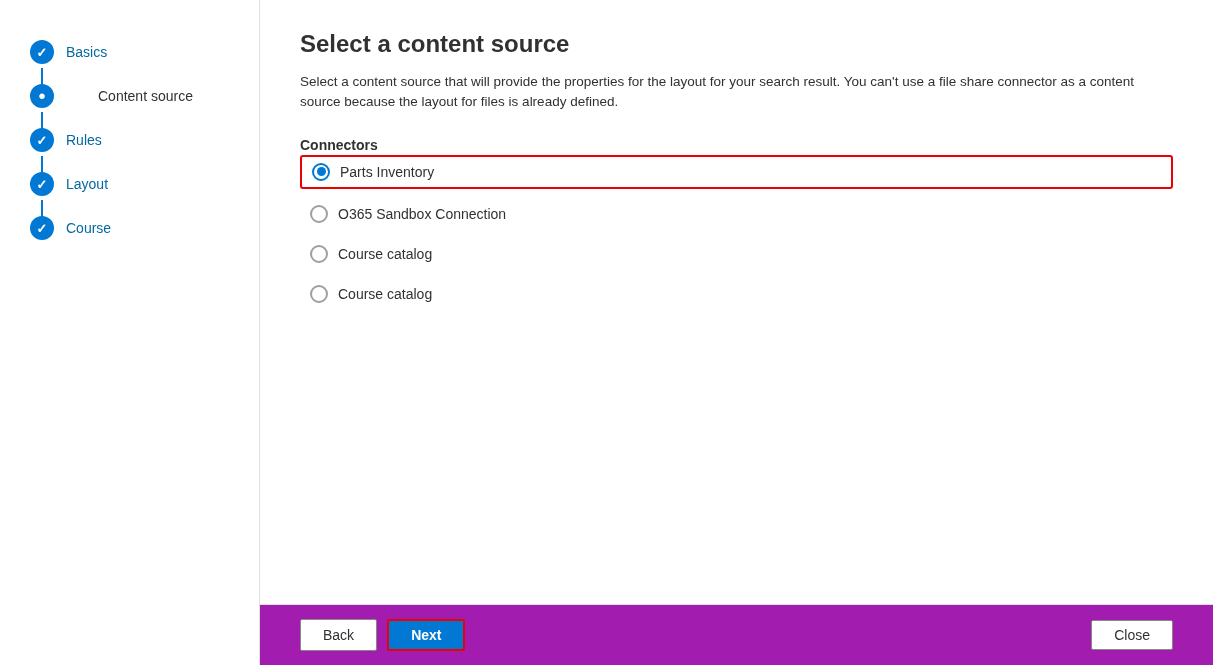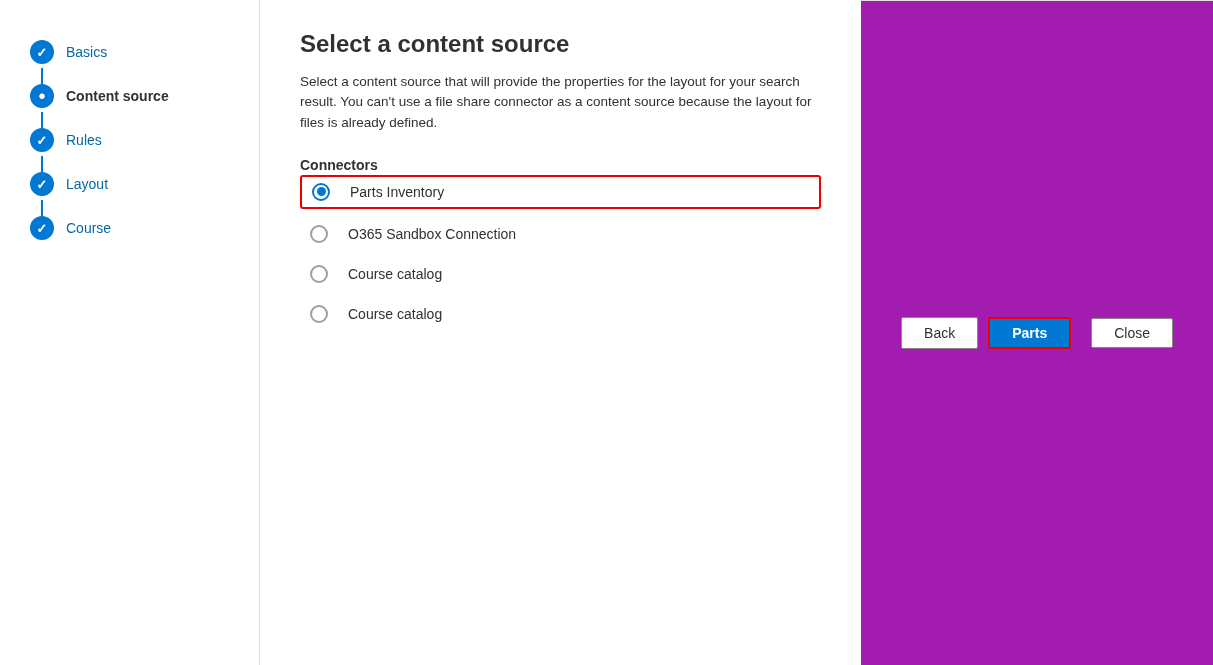--- a/index.html
+++ b/index.html
@@ -65,22 +65,23 @@
       color: #fff;
       border: 2px solid #0078d4;
     }
 
     .step-label {
       font-size: 14px;
       color: #0369a1;
     }
 
     .step-label.active {
-      font-weight: 700;
-      color: #323130;
+      font-weight: 400;
+      color: #323130;
+      margin-left: 32px;
     }
 
     
     .main-content {
       flex: 1;
       display: flex;
       flex-direction: column;
       padding: 30px 40px 0 40px;
       overflow-y: auto;
     }
@@ -109,21 +110,21 @@
 
     .connectors-list {
       display: flex;
       flex-direction: column;
       gap: 10px;
     }
 
     .connector-option {
       display: flex;
       align-items: center;
-      gap: 20px;
+      gap: 10px;
       cursor: pointer;
     }
 
     .connector-option.selected {
       border: 2px solid #e00;
       border-radius: 3px;
       padding: 6px 10px;
       background: #fff;
     }
 
@@ -220,21 +221,21 @@
     <div class="step-item">
       <div class="step-icon completed" style="font-weight: bold;">✓</div>
       <span class="step-label">Layout</span>
     </div>
     <div class="step-item">
       <div class="step-icon completed" style="font-weight: bold;">✓</div>
       <span class="step-label">Course</span>
     </div>
   </div>
 
-<div style="display:flex; flex-direction:row; flex:1;">
+<div style="display:flex; flex-direction:column; flex:1;">
   <div class="main-content">
     <h1 class="page-title">Select a content source</h1>
     <p class="page-description">Select a content source that will provide the properties for the layout for your search result. You can't use a file share connector as a content source because the layout for files is already defined.</p>
     <div class="section-label">Connectors</div>
     <div class="connectors-list">
 
     <div class="connector-option selected">
           <div class="radio-circle filled"></div>
           <span class="connector-label">Parts Inventory</span>
         </div>
@@ -249,18 +250,18 @@
         <div class="connector-option unselected">
           <div class="radio-circle empty"></div>
           <span class="connector-label">Course catalog</span>
         </div>
       </div>
   </div>
 
   <div class="footer">
     <div class="footer-left">
       <button class="btn">Back</button>
-      <button class="btn btn-primary">Parts</button>
+      <button class="btn btn-primary">Next</button>
     </div>
     <div class="spacer"></div>
     <button class="btn">Close</button>
   </div>
 </div>
 
 </body></html>

